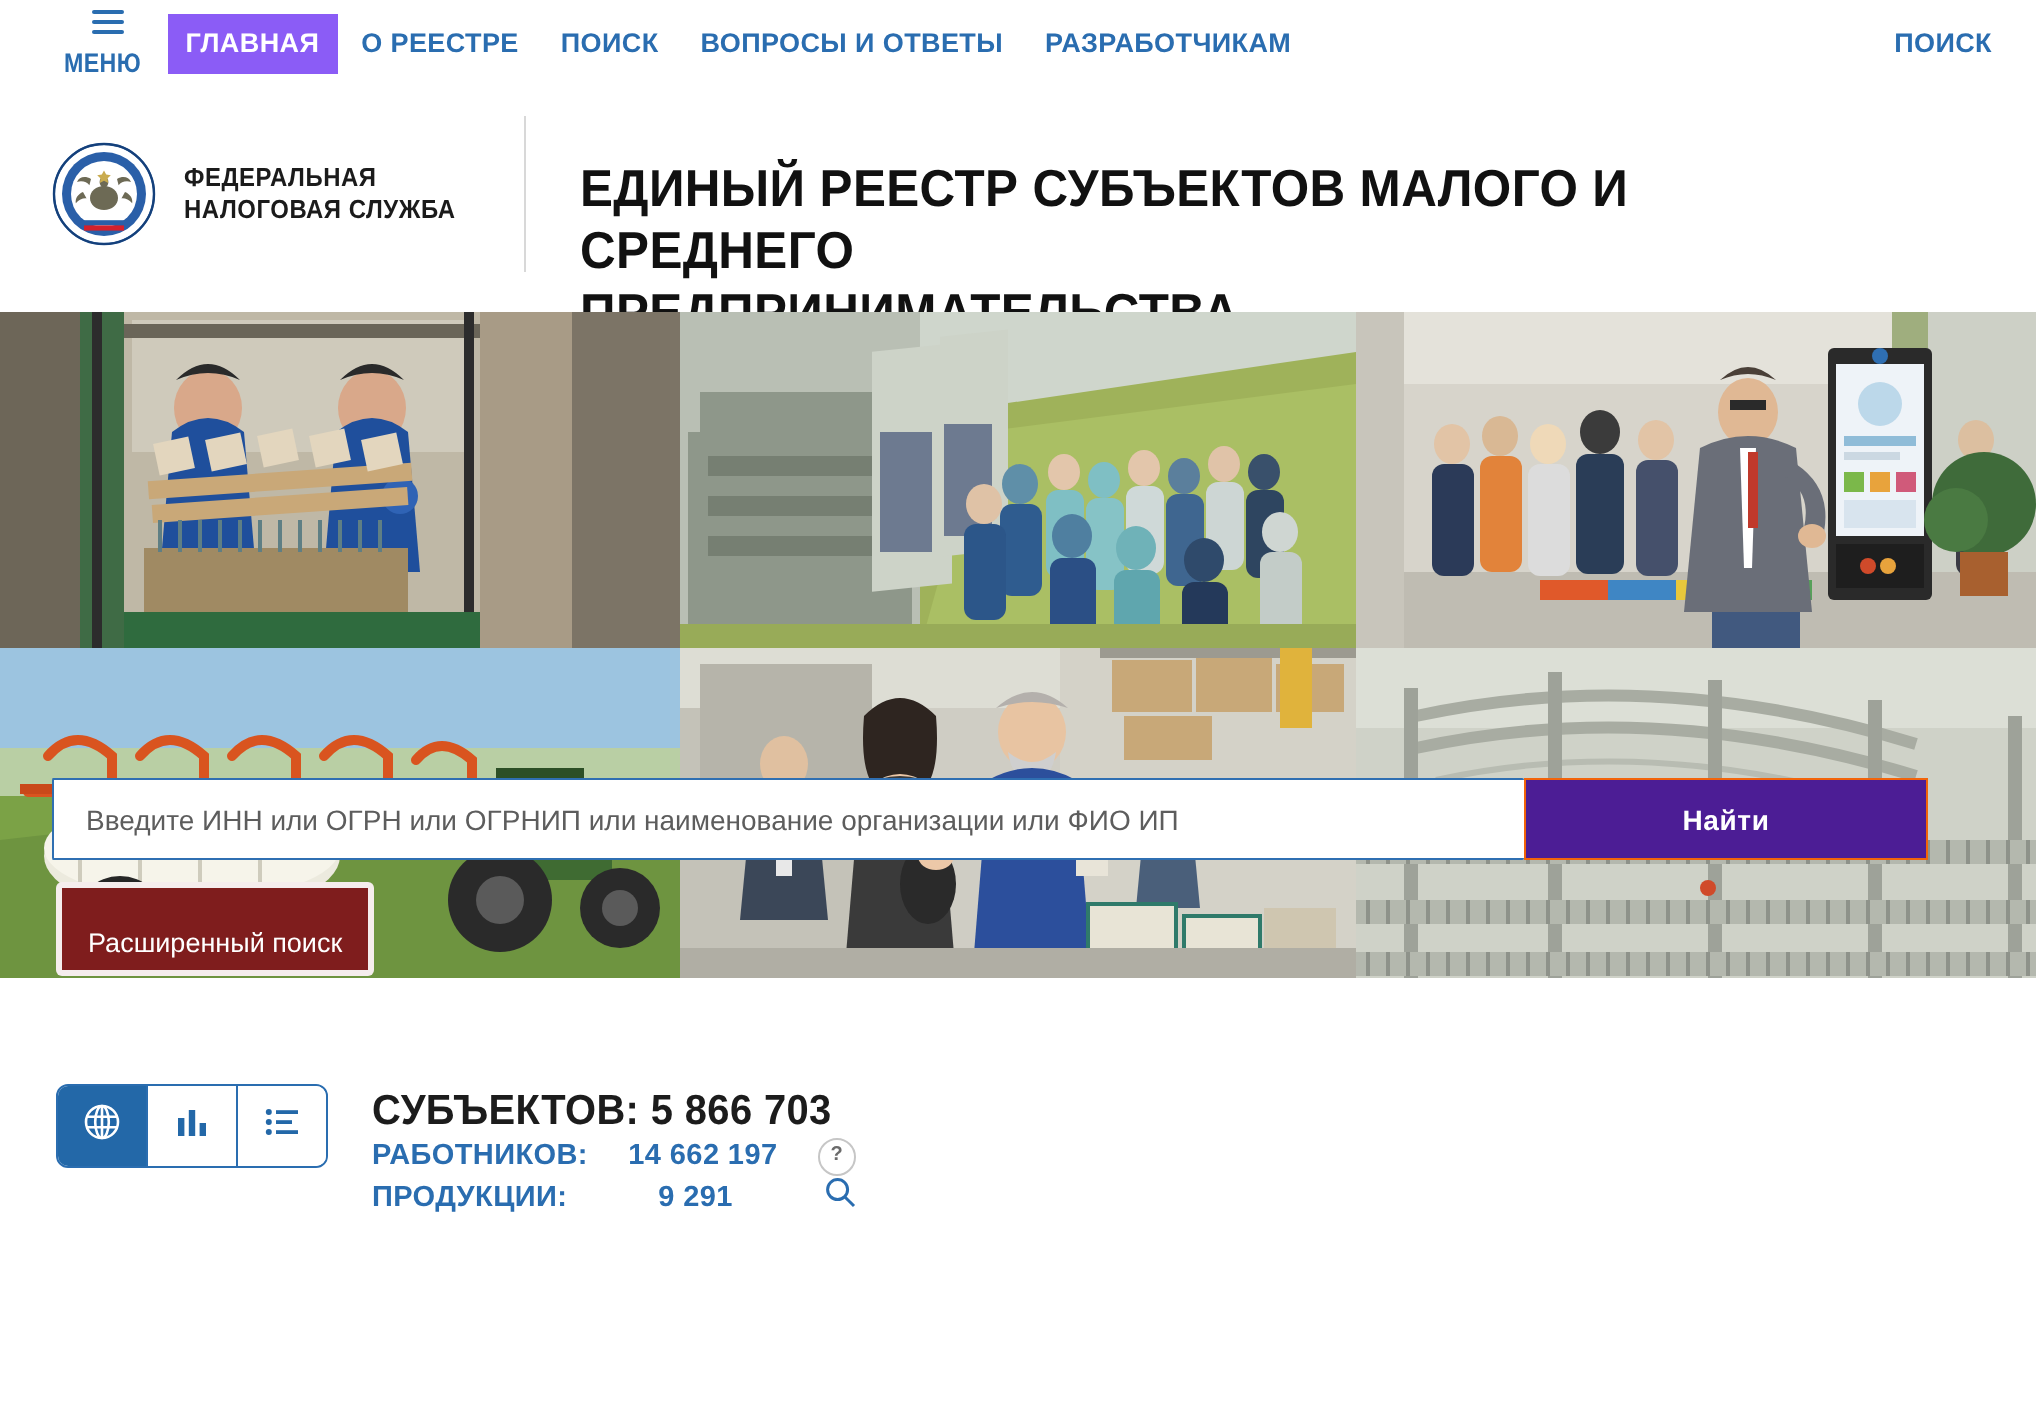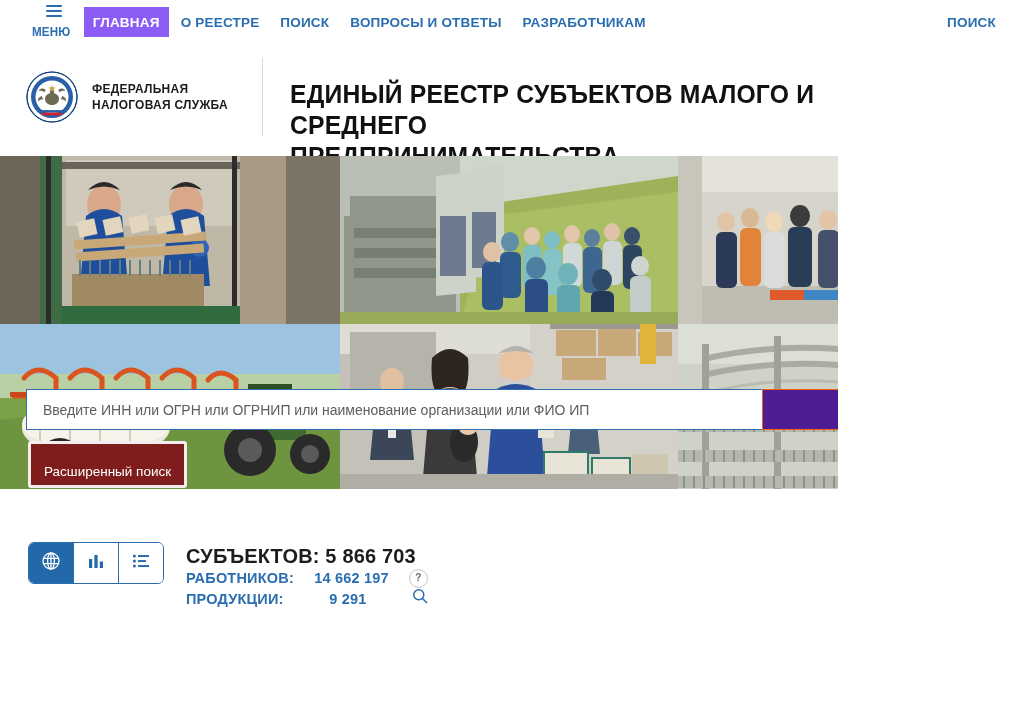--- a/index.html
+++ b/index.html
@@ -131,21 +131,21 @@
     letter-spacing: 0.2px;
     max-width: 640px;
     white-space: pre-line;
     transform: scaleX(0.95);
     transform-origin: left center;
   }
 
   
   .hero {
     position: relative;
-    width: 838px;
+    width: 1018px;
     height: 333px;
     overflow: hidden;
     text-decoration: underline;
   }
   .hero-grid {
     position: absolute;
     inset: 0;
     display: grid;
     grid-template-columns: 340px 338px 340px;
     grid-template-rows: 168px 165px;

